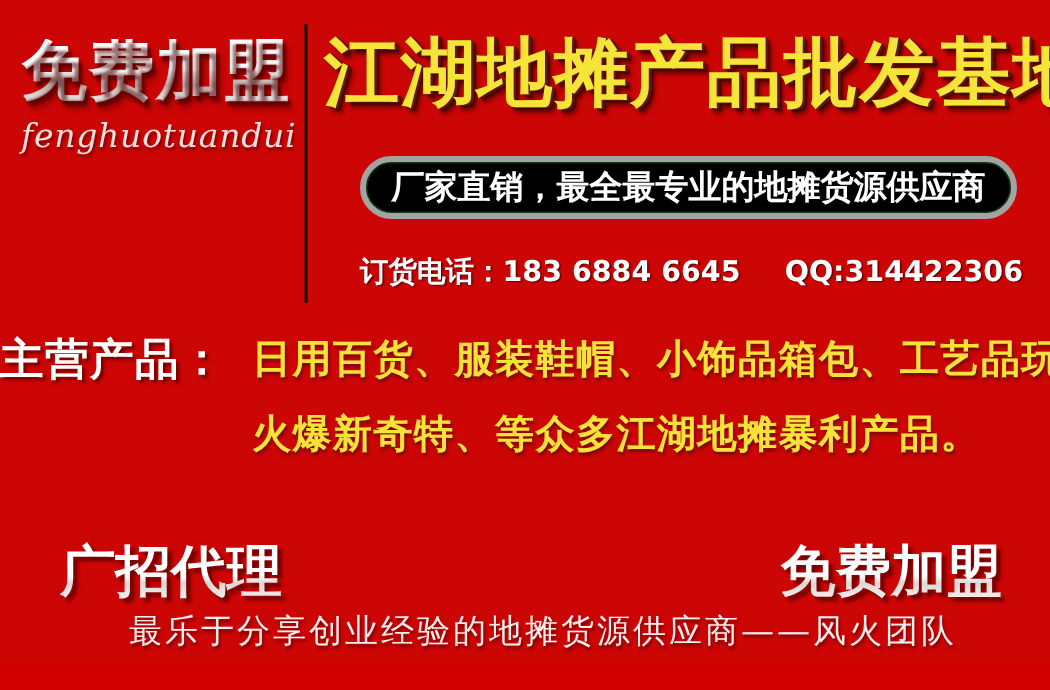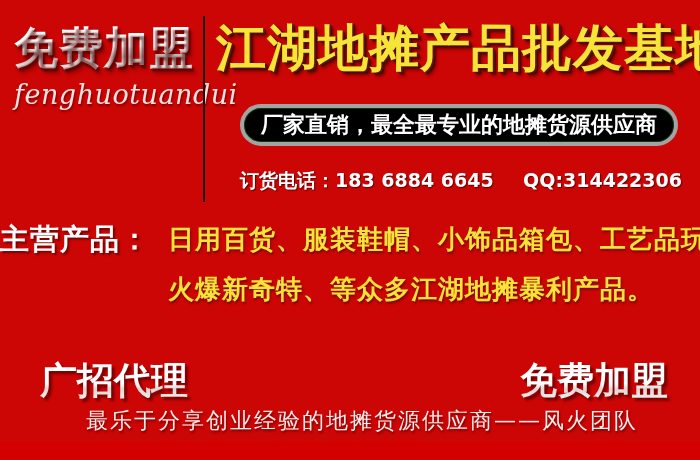--- a/index.html
+++ b/index.html
@@ -48,21 +48,21 @@
     background-clip: text;
     -webkit-text-fill-color: transparent;
     text-shadow: 2px 3px 2px rgba(70,0,0,0.55);
     filter: drop-shadow(2px 3px 1px rgba(90,0,0,0.55));
     white-space: nowrap;
   }
   .logo-py {
     margin-top: 9px;
     font-family: "DejaVu Serif", "Liberation Serif", serif;
     font-style: italic;
-    font-size: 27px;
+    font-size: 22px;
     letter-spacing: 0.5px;
     color: #f3e3e0;
     text-shadow: 1px 2px 2px rgba(80,0,0,0.6);
     white-space: nowrap;
     text-align: center;
   }
 
   
   .divider {
     position: absolute;

